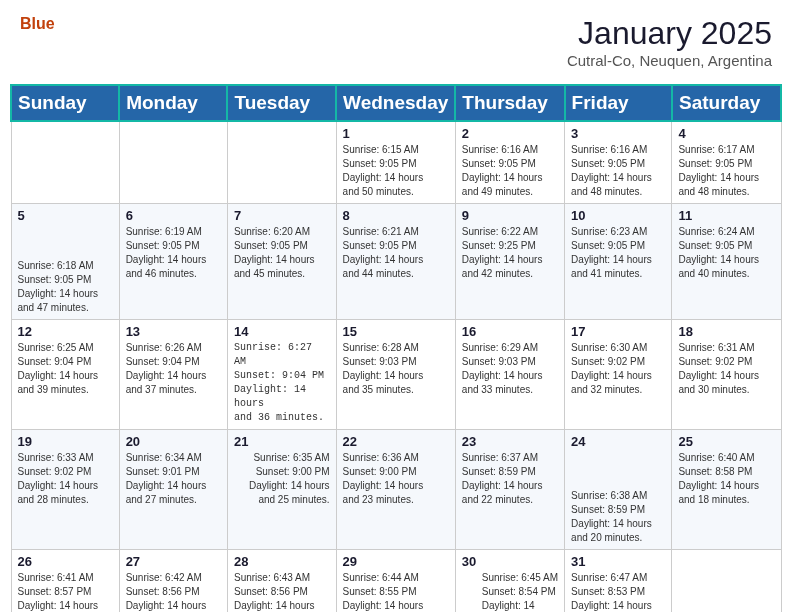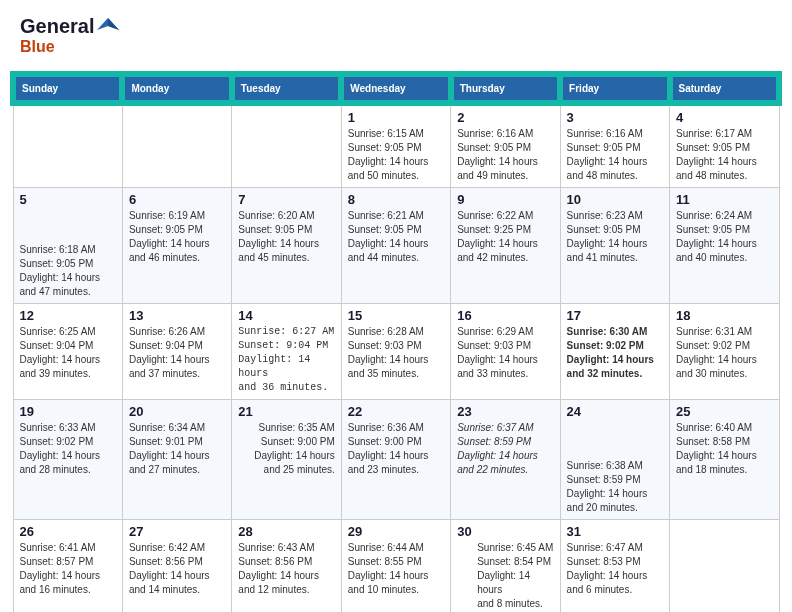--- a/index.html
+++ b/index.html
@@ -41,22 +41,22 @@
     .calendar {
       width: 100%;
       border-collapse: collapse;
       border: 1px solid #ccc;
     }
     .calendar th {
       background: #2566a8;
       color: #fff;
       text-align: left;
       padding: 6px 6px;
-      font-size: 10px;
-      border: 6px solid #14b8a6;
+      font-size: 19px;
+      border: 2px solid #14b8a6;
     }
     .calendar td {
       vertical-align: top;
       border: 1px solid #ccc;
       padding: 4px 6px;
       width: calc(100% / 7);
       min-height: 80px;
       background: #fff;
     }
     .calendar tr:nth-child(even) td {
@@ -76,32 +76,27 @@
     }
     .empty-cell {
       background: #fff !important;
     }
   </style>
 </head>
 <body>
 
 <div class="header">
   <div class="logo">
-    <div class="logo-line">
-      <span style="font-size:20px;font-weight:bold;color:#1a1a2e;">General</span>
-      <span style="display:inline-block;margin-left:3px;">
-        <svg width="22" height="18" viewBox="0 0 22 18">
-          <polygon points="11,2 22,14 11,10 0,14" fill="#2566a8"></polygon>
-          <polygon points="11,2 22,14 11,10" fill="#1a4f8a"></polygon>
-        </svg>
-      </span>
-    </div>
     <div>
       <span style="font-size:16px;font-weight:bold;color:#c2410c;">Blue</span>
     </div>
+  </div>
+  <div class="title-block">
+    <div class="month-title">January 2025</div>
+    <div class="location-title">Cutral-Co, Neuquen, Argentina</div>
   </div>
 </div>
 
 <table class="calendar">
   <thead>
     <tr>
     <th>Sunday</th>
         <th>Monday</th>
         <th>Tuesday</th>
         <th>Wednesday</th>
@@ -226,21 +221,21 @@
         </td>
         <td>
           <span class="day-num">16</span>
           <div class="day-info" style="white-space: pre-line;">Sunrise: 6:29 AM
 Sunset: 9:03 PM
 Daylight: 14 hours
 and 33 minutes.</div>
         </td>
         <td>
           <span class="day-num">17</span>
-          <div class="day-info" style="white-space: pre-line; font-weight: bold;">Sunrise: 6:30 AM
+          <div class="day-info" style="white-space: pre-line;">Sunrise: 6:30 AM
 Sunset: 9:02 PM
 Daylight: 14 hours
 and 32 minutes.</div>
         </td>
         <td>
           <span class="day-num">18</span>
           <div class="day-info" style="white-space: pre-line;">Sunrise: 6:31 AM
 Sunset: 9:02 PM
 Daylight: 14 hours
 and 30 minutes.</div>
@@ -270,21 +265,21 @@
         </td>
         <td>
           <span class="day-num">22</span>
           <div class="day-info" style="white-space: pre-line;">Sunrise: 6:36 AM
 Sunset: 9:00 PM
 Daylight: 14 hours
 and 23 minutes.</div>
         </td>
         <td>
           <span class="day-num">23</span>
-          <div class="day-info" style="white-space: pre-line; font-style: italic;">Sunrise: 6:37 AM
+          <div class="day-info" style="white-space: pre-line;">Sunrise: 6:37 AM
 Sunset: 8:59 PM
 Daylight: 14 hours
 and 22 minutes.</div>
         </td>
         <td>
           <span class="day-num">24</span>
           <div class="day-info" style="white-space: pre-line; margin-top: 40px;">Sunrise: 6:38 AM
 Sunset: 8:59 PM
 Daylight: 14 hours
 and 20 minutes.</div>

